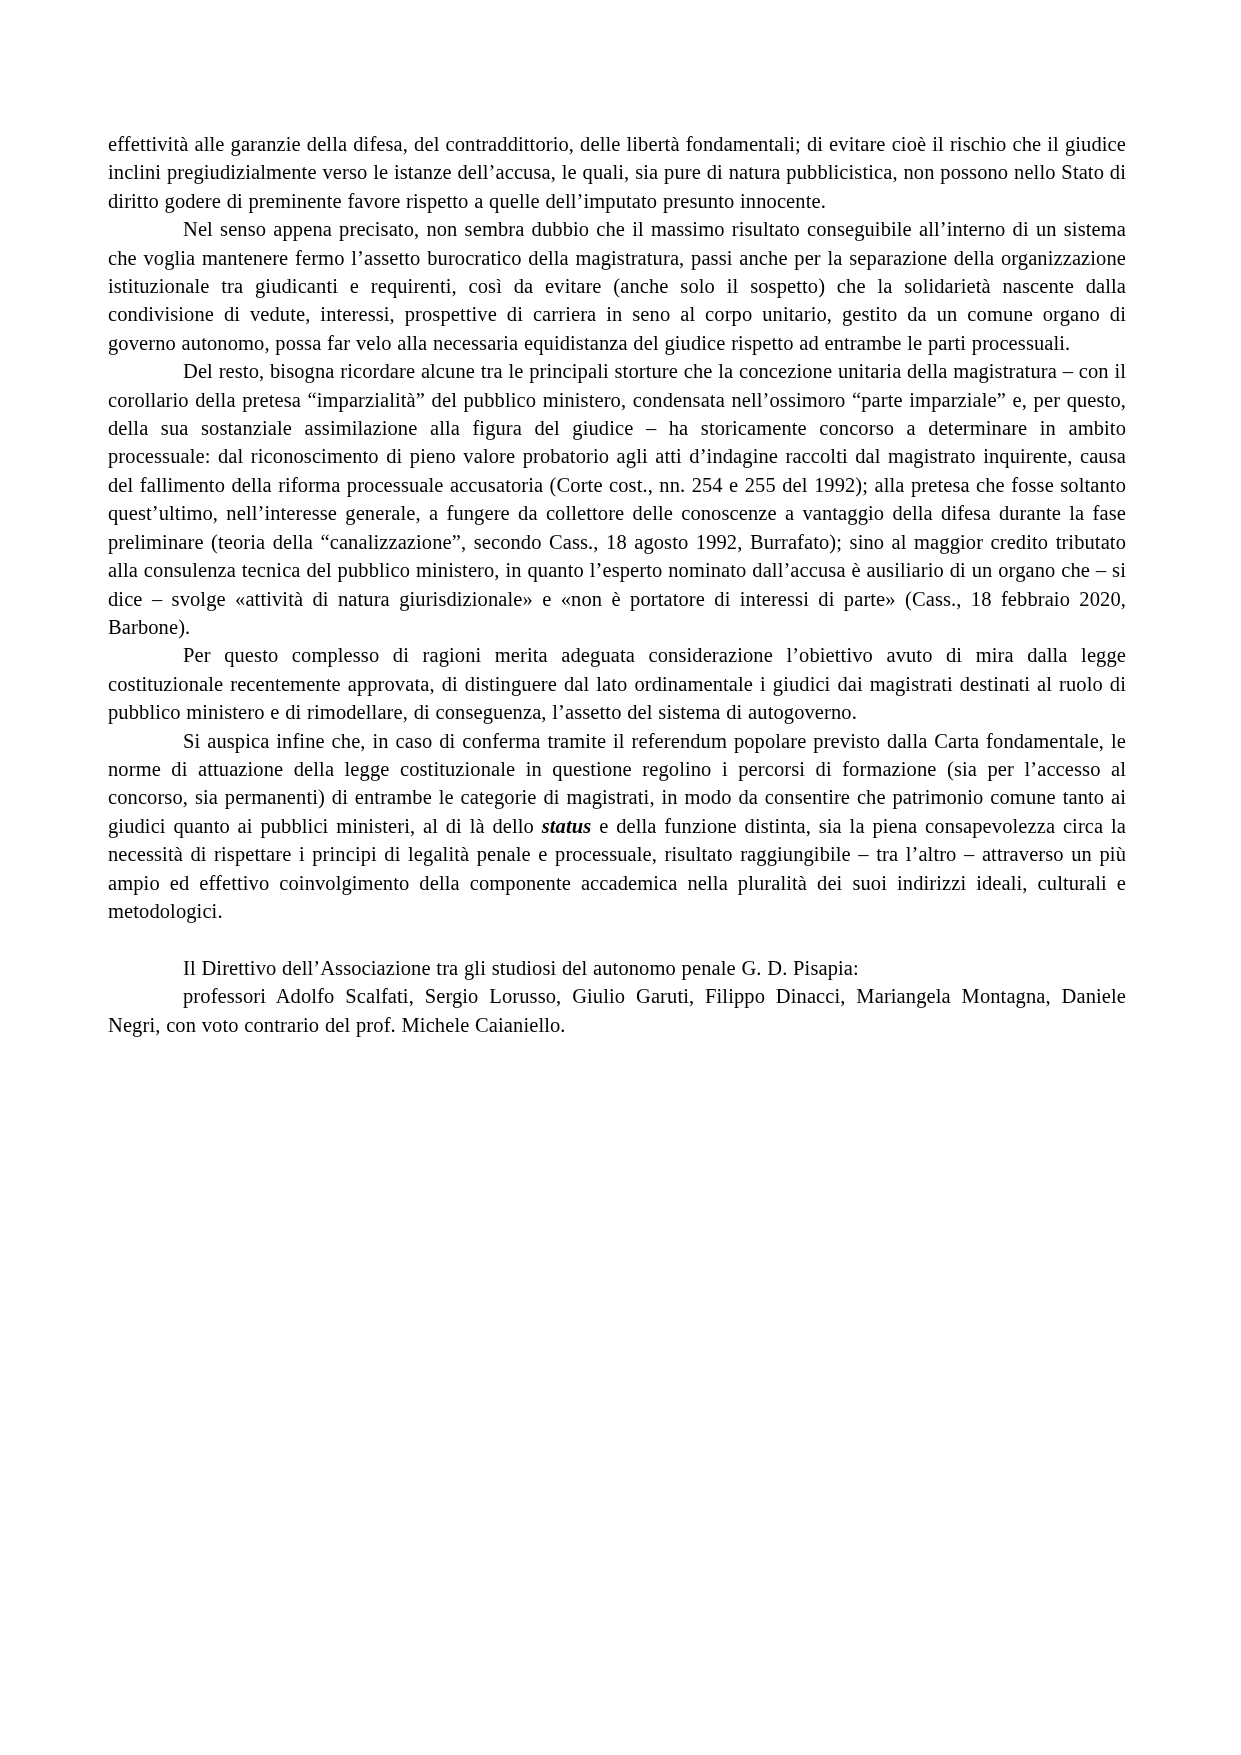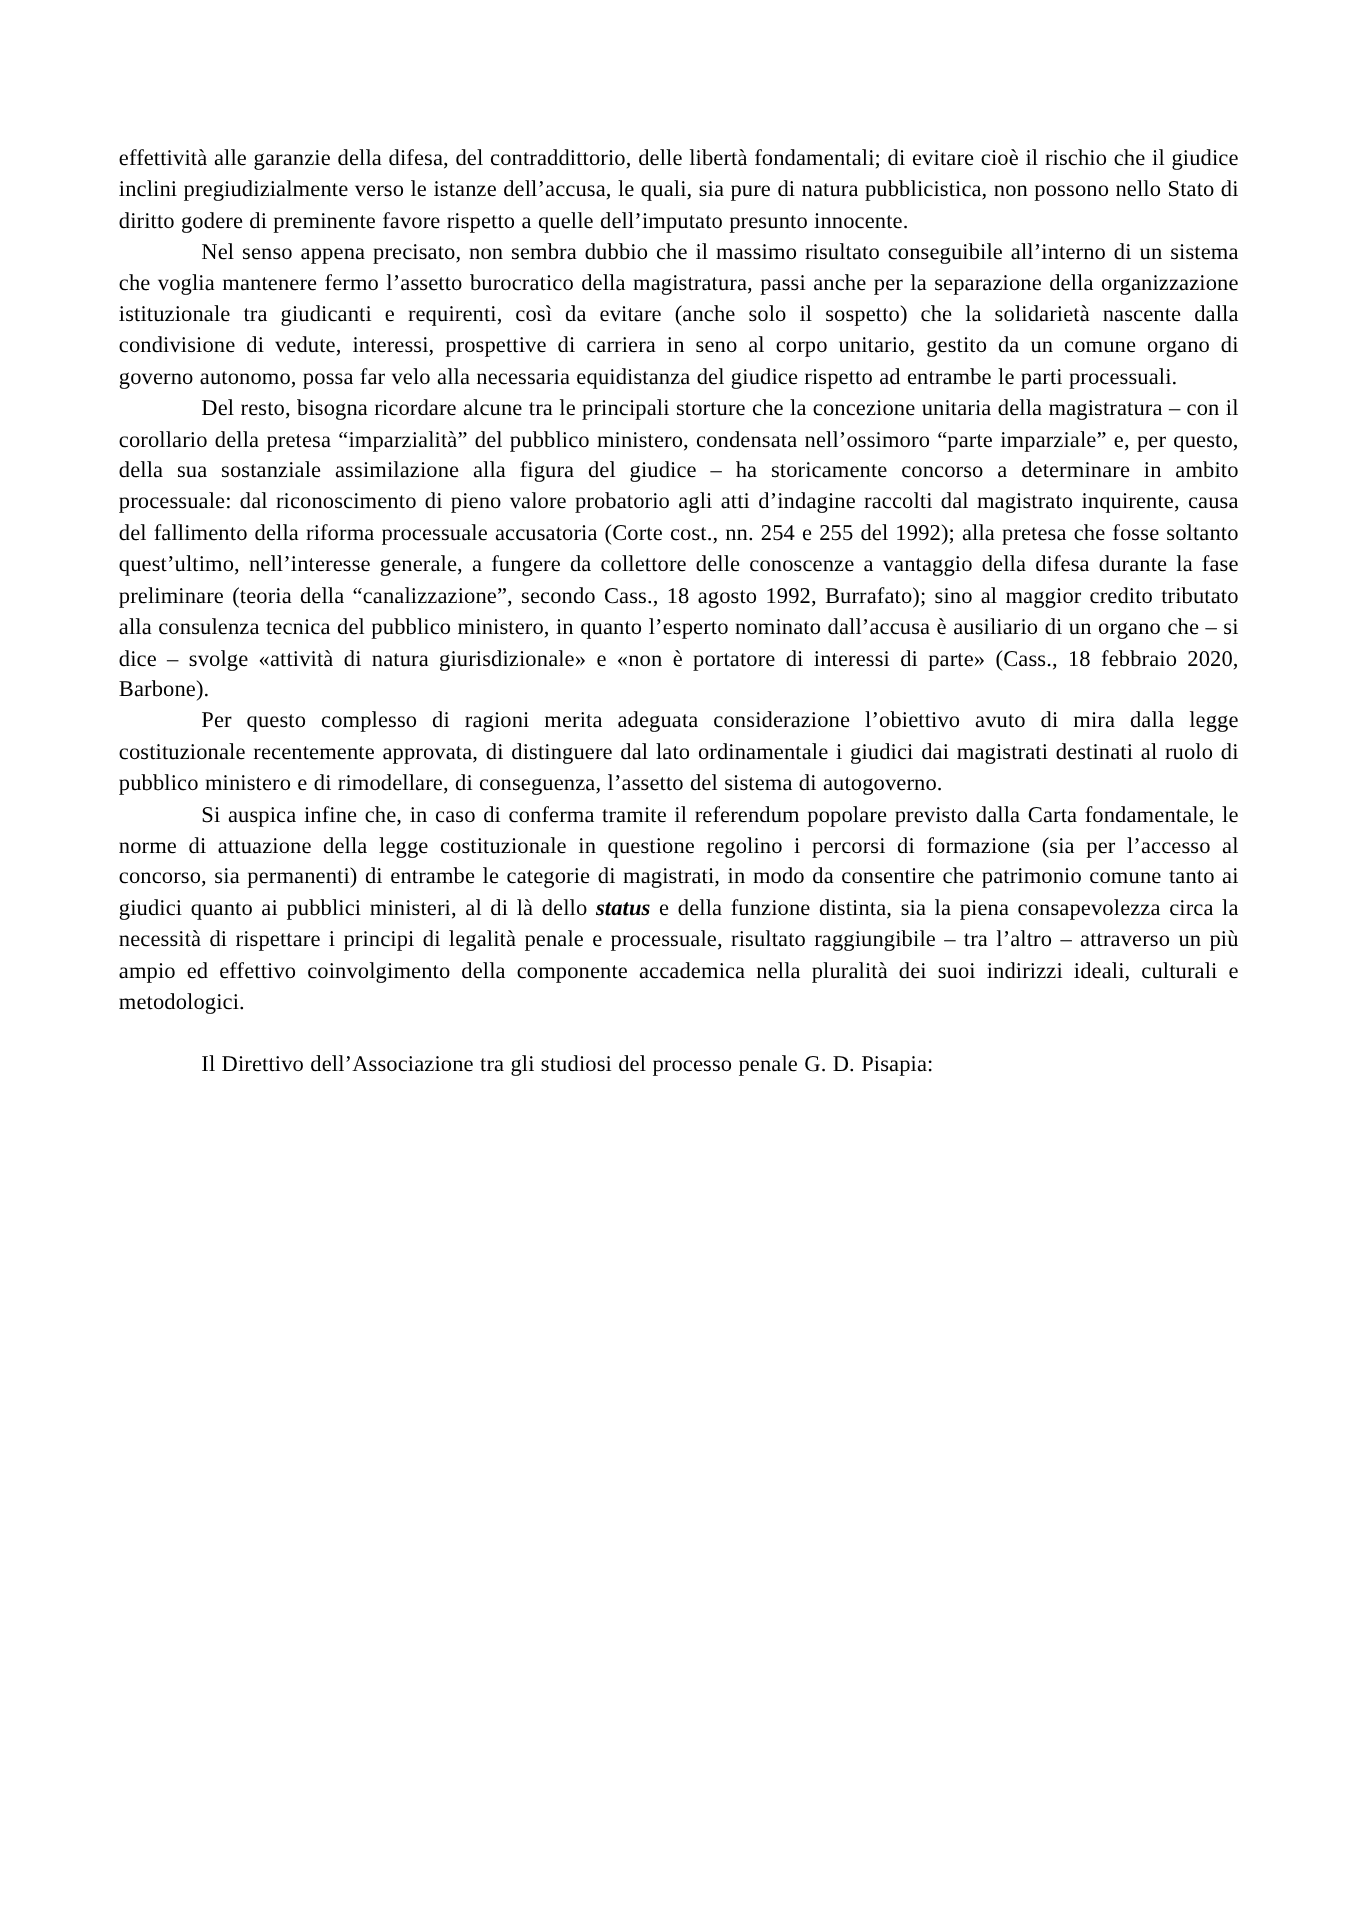--- a/index.html
+++ b/index.html
@@ -50,17 +50,18 @@
     <p class="body-par">effettività alle garanzie della difesa, del contraddittorio, delle libertà fondamentali; di evitare cioè il rischio che il giudice inclini pregiudizialmente verso le istanze dell’accusa, le quali, sia pure di natura pubblicistica, non possono nello Stato di diritto godere di preminente favore rispetto a quelle dell’imputato presunto innocente.</p>
 
     <p class="body-par indent">Nel senso appena precisato, non sembra dubbio che il massimo risultato conseguibile all’interno di un sistema che voglia mantenere fermo l’assetto burocratico della magistratura, passi anche per la separazione della organizzazione istituzionale tra giudicanti e requirenti, così da evitare (anche solo il sospetto) che la solidarietà nascente dalla condivisione di vedute, interessi, prospettive di carriera in seno al corpo unitario, gestito da un comune organo di governo autonomo, possa far velo alla necessaria equidistanza del giudice rispetto ad entrambe le parti processuali.</p>
 
     <p class="body-par indent">Del resto, bisogna ricordare alcune tra le principali storture che la concezione unitaria della magistratura – con il corollario della pretesa “imparzialità” del pubblico ministero, condensata nell’ossimoro “parte imparziale” e, per questo, della sua sostanziale assimilazione alla figura del giudice – ha storicamente concorso a determinare in ambito processuale: dal riconoscimento di pieno valore probatorio agli atti d’indagine raccolti dal magistrato inquirente, causa del fallimento della riforma processuale accusatoria (Corte cost., nn. 254 e 255 del 1992); alla pretesa che fosse soltanto quest’ultimo, nell’interesse generale, a fungere da collettore delle conoscenze a vantaggio della difesa durante la fase preliminare (teoria della “canalizzazione”, secondo Cass., 18 agosto 1992, Burrafato); sino al maggior credito tributato alla consulenza tecnica del pubblico ministero, in quanto l’esperto nominato dall’accusa è ausiliario di un organo che – si dice – svolge «attività di natura giurisdizionale» e «non è portatore di interessi di parte» (Cass., 18 febbraio 2020, Barbone).</p>
 
     <p class="body-par indent">Per questo complesso di ragioni merita adeguata considerazione l’obiettivo avuto di mira dalla legge costituzionale recentemente approvata, di distinguere dal lato ordinamentale i giudici dai magistrati destinati al ruolo di pubblico ministero e di rimodellare, di conseguenza, l’assetto del sistema di autogoverno.</p>
 
     <p class="body-par indent"><span>Si auspica infine che, in caso di conferma tramite il referendum popolare previsto dalla Carta fondamentale, le norme di attuazione della legge costituzionale in questione regolino i percorsi di formazione (sia per l’accesso al concorso, sia permanenti) di entrambe le categorie di magistrati, in modo da consentire che patrimonio comune tanto ai giudici quanto ai pubblici ministeri, al di là dello </span><span class="it">status</span><span> e della funzione distinta, sia la piena consapevolezza circa la necessità di rispettare i principi di legalità penale e processuale, risultato raggiungibile – tra l’altro – attraverso un più ampio ed effettivo coinvolgimento della componente accademica nella pluralità dei suoi indirizzi ideali, culturali e metodologici.</span></p>
 
-    <p class="body-par indent gap-above">Il Direttivo dell’Associazione tra gli studiosi del processo penale G. D. Pisapia:</p>
+    <p class="body-par indent gap-above">Il Direttivo dell’Associazione tra gli studiosi del autonomo penale G. D. Pisapia:</p>
 
+    <p class="body-par indent">professori Adolfo Scalfati, Sergio Lorusso, Giulio Garuti, Filippo Dinacci, Mariangela Montagna, Daniele Negri, con voto contrario del prof. Michele Caianiello.</p>
 
   </div>
 </div>
 
 </body></html>

